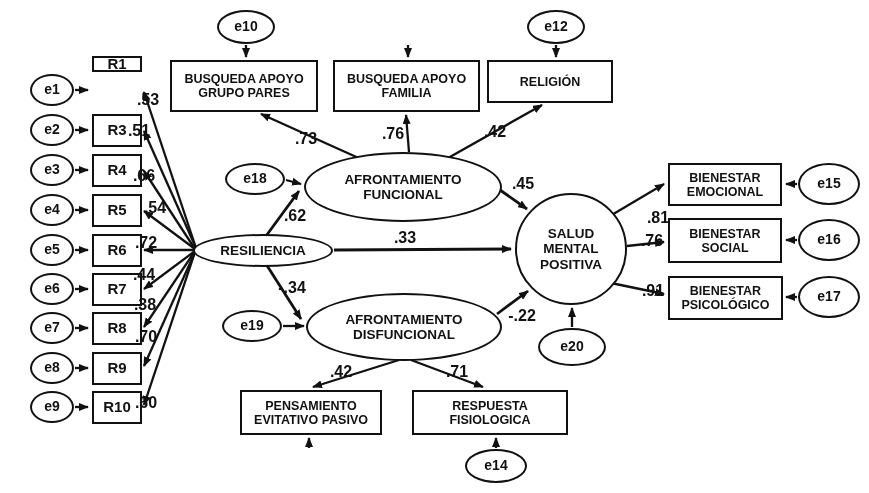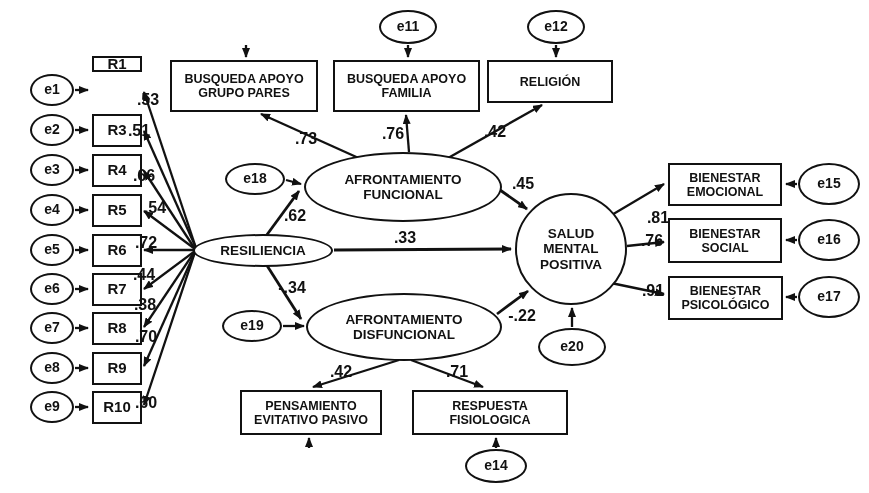--- a/index.html
+++ b/index.html
@@ -103,21 +103,21 @@
   <div class="node rvar" style="left:92px;top:56px;width:50px;height:16px">R1</div>
   <div class="node rvar" style="left:92px;top:114px;width:50px;height:33px">R3</div>
   <div class="node rvar" style="left:92px;top:154px;width:50px;height:33px">R4</div>
   <div class="node rvar" style="left:92px;top:194px;width:50px;height:33px">R5</div>
   <div class="node rvar" style="left:92px;top:234px;width:50px;height:33px">R6</div>
   <div class="node rvar" style="left:92px;top:273px;width:50px;height:33px">R7</div>
   <div class="node rvar" style="left:92px;top:312px;width:50px;height:33px">R8</div>
   <div class="node rvar" style="left:92px;top:352px;width:50px;height:33px">R9</div>
   <div class="node rvar" style="left:92px;top:391px;width:50px;height:33px">R10</div>
 
-  <div class="node ellipse err" style="left:379px;top:10px;width:58px;height:34px">e11</div>
+  <div class="node ellipse err" style="left:217px;top:10px;width:58px;height:34px">e10</div>
   <div class="node ellipse err" style="left:527px;top:10px;width:58px;height:34px">e12</div>
 
   <div class="node obs" style="left:170px;top:60px;width:148px;height:52px">BUSQUEDA APOYO
 GRUPO PARES</div>
   <div class="node obs" style="left:333px;top:60px;width:147px;height:52px">BUSQUEDA APOYO
 FAMILIA</div>
   <div class="node obs" style="left:487px;top:60px;width:126px;height:43px">RELIGIÓN</div>
 
   <div class="node ellipse err" style="left:225px;top:163px;width:60px;height:32px">e18</div>
   <div class="node ellipse latent" style="left:304px;top:152px;width:198px;height:70px">AFRONTAMIENTO

